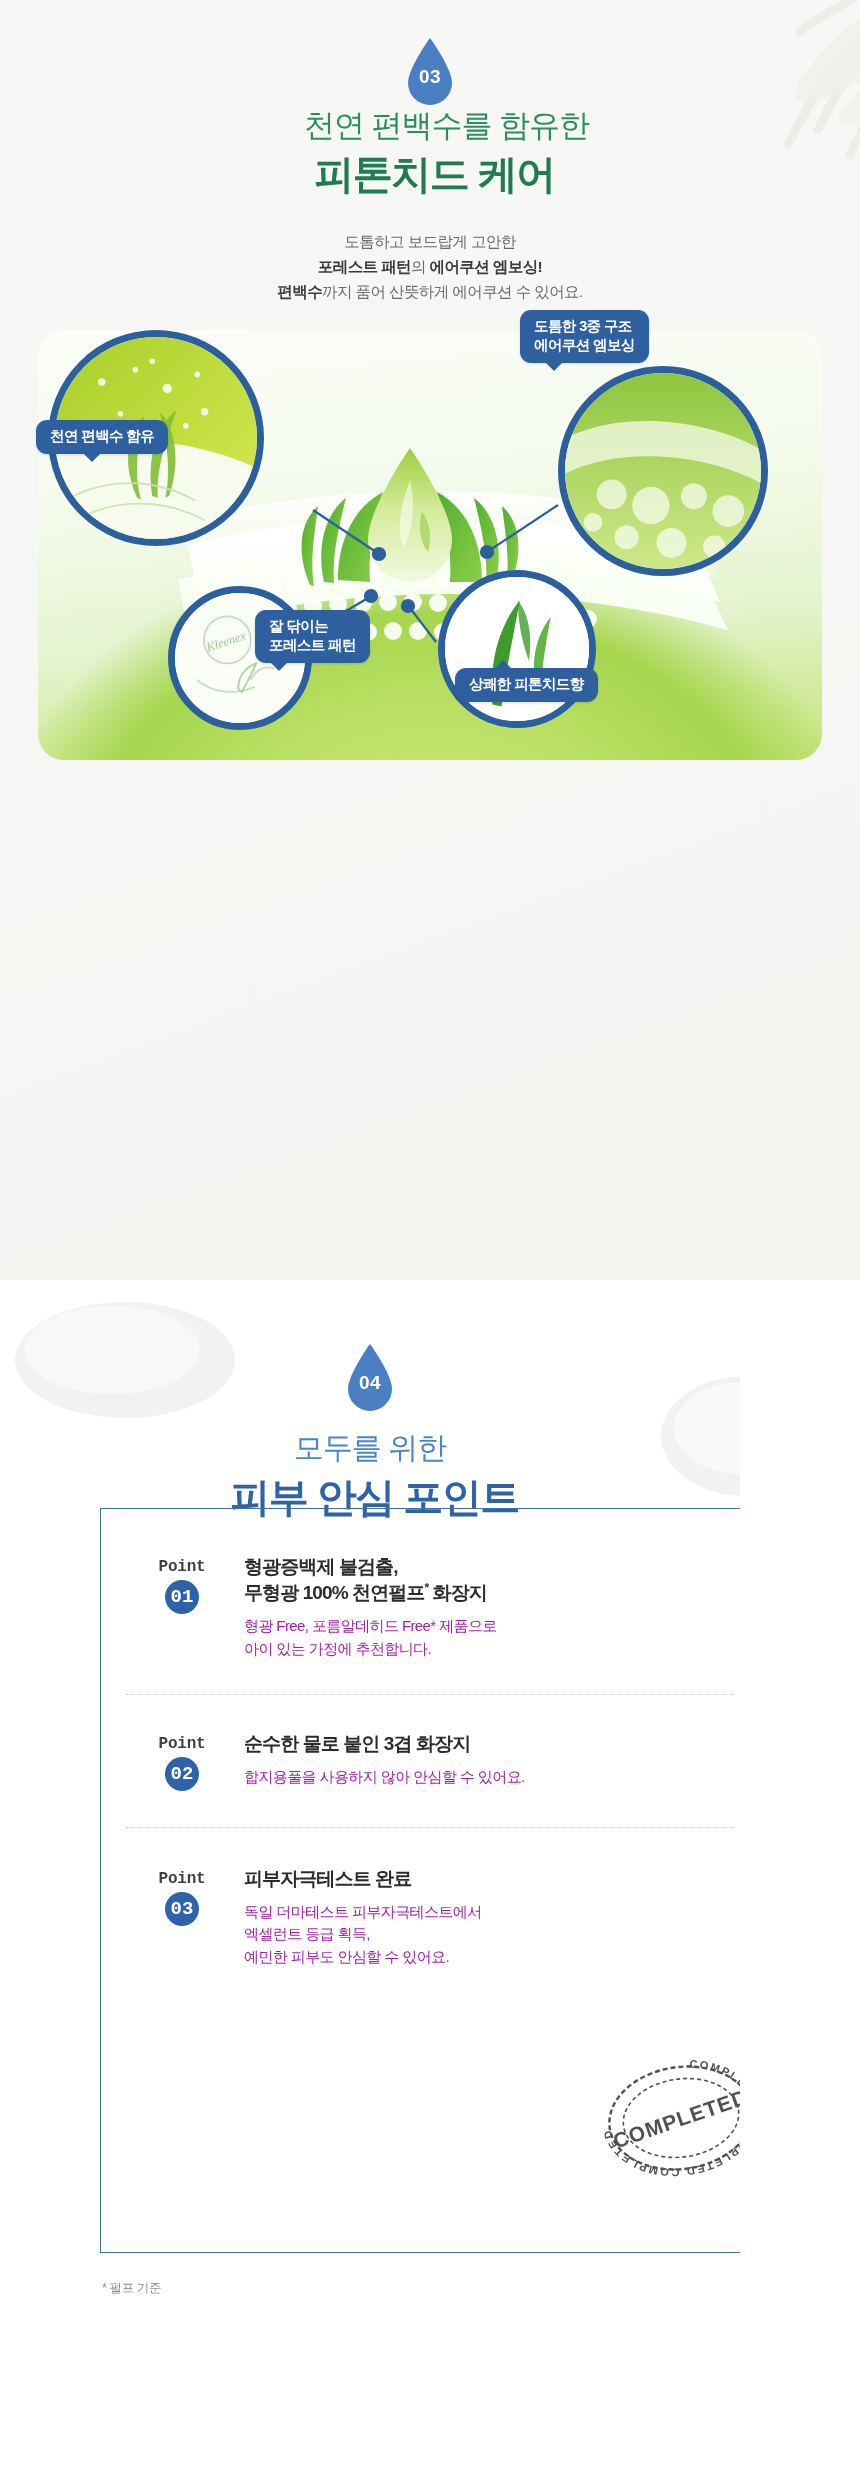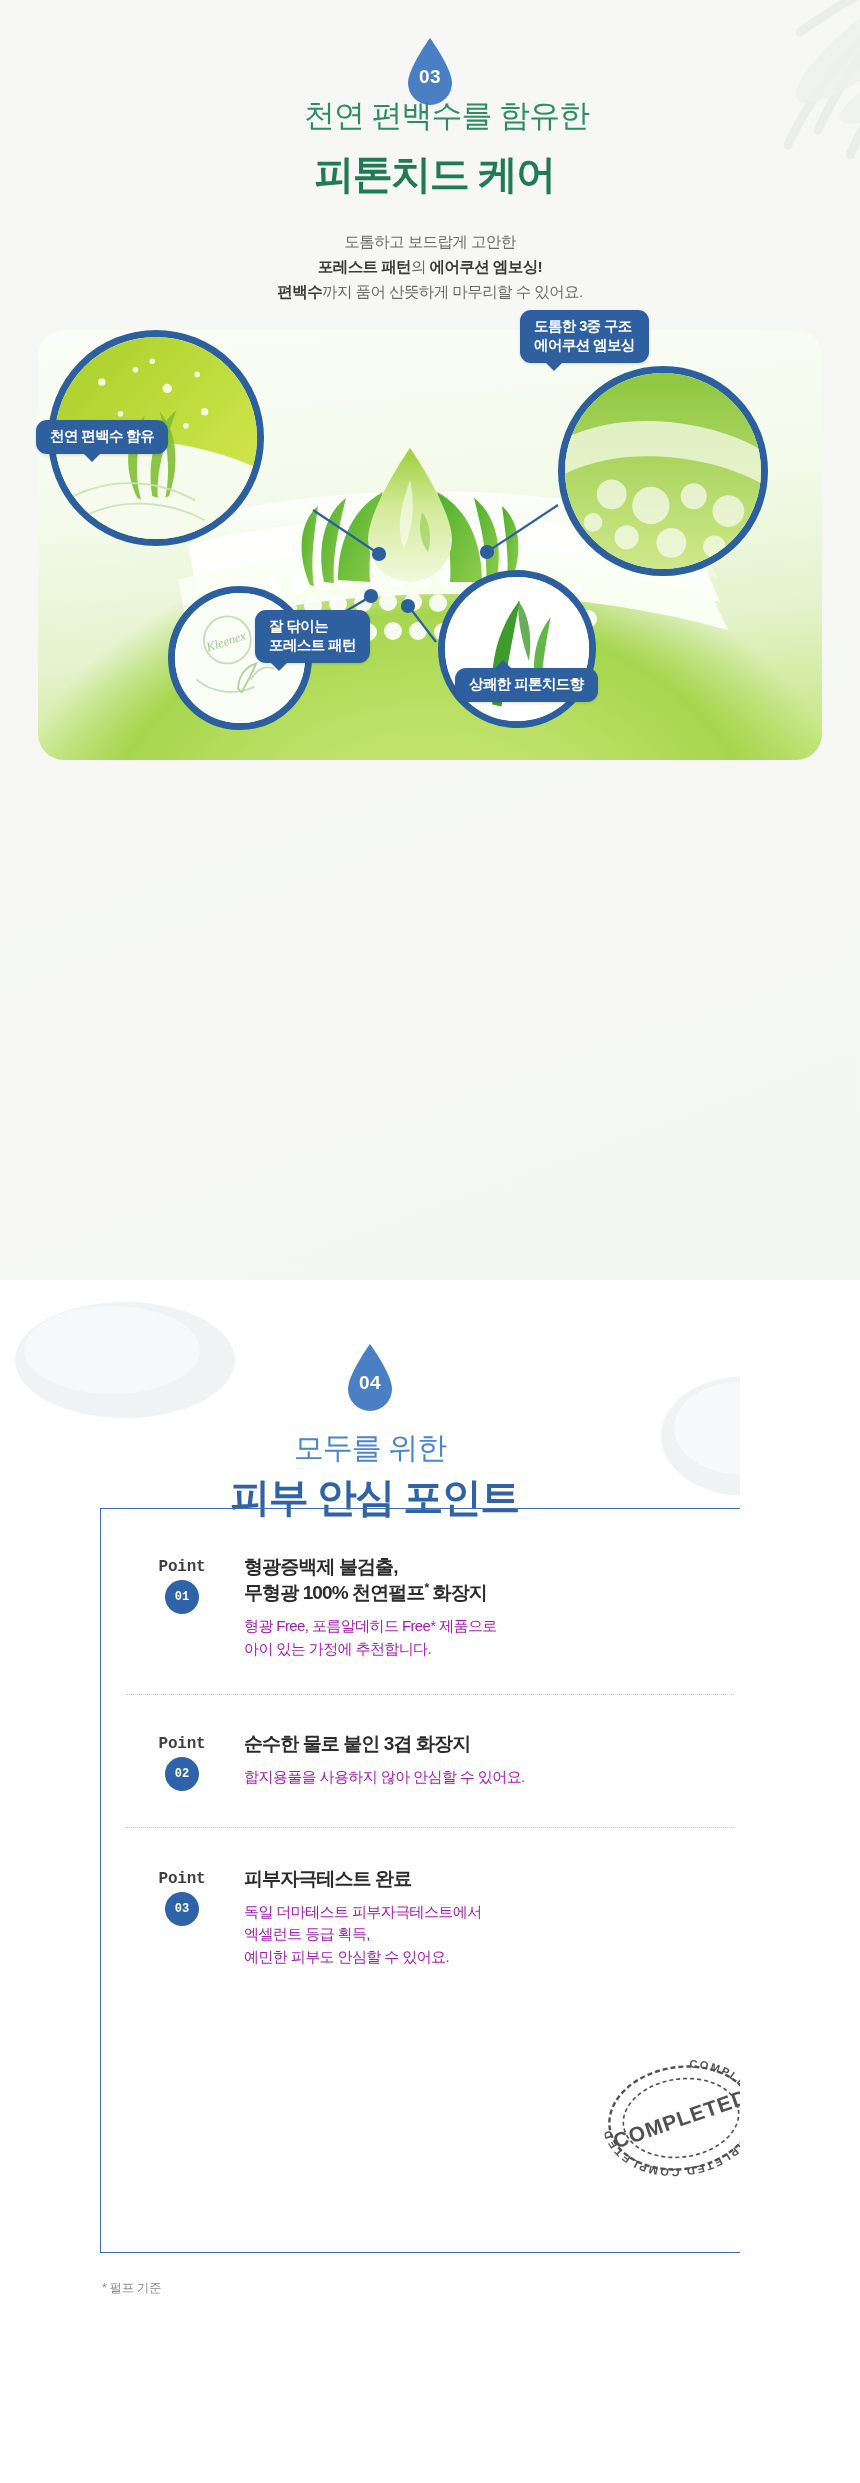--- a/index.html
+++ b/index.html
@@ -42,21 +42,21 @@
   .h-sub {
     position: absolute; left: 0; right: 0; text-align: center;
     font-size: 31px; font-weight: 400; color: #2e8c63;
     letter-spacing: -1px;
   }
   .h-main {
     position: absolute; left: 9px; right: 0; text-align: center;
     font-size: 40px; font-weight: 800; color: #1f7a55;
     letter-spacing: -1.5px;
   }
-  .sec03 .h-sub { top: 95px; margin-left: 33px; }
+  .sec03 .h-sub { top: 105px; margin-left: 33px; }
   .sec03 .h-main { top: 147px; }
 
   .desc {
     position: absolute; left: 0; right: 0; text-align: center;
     font-size: 15.5px; color: #6a6a6a; line-height: 1.62;
     letter-spacing: -0.6px;
   }
   .desc b { color: #3a3a3a; font-weight: 700; }
   .sec03 .desc { top: 212px; margin-top: 17px; }
 
@@ -133,21 +133,21 @@
   }
 
   .points { position: absolute; left: 100px; top: 228px; width: 660px; }
   .point-row { display: flex; padding: 0 26px; }
   .pt-label { width: 112px; flex: 0 0 112px; text-align: center; padding-top: 4px; font-family: Liberation Mono, monospace; }
   .pt-word {
     font-size: 16px; font-weight: 700; color: #3f3f3f; letter-spacing: -0.2px;
   }
   .pt-num {
     margin: 4px auto 0; width: 34px; height: 34px; border-radius: 50%;
-    background: #2e63a9; color: #fff; font-size: 12px; font-weight: 700;
+    background: #2e63a9; color: #fff; font-size: 19px; font-weight: 700;
     display: flex; align-items: center; justify-content: center;
   }
   .pt-body { flex: 1; padding-left: 6px; }
   .pt-title {
     font-size: 19px; font-weight: 800; color: #2b2b2b;
     letter-spacing: -0.9px; line-height: 1.38; white-space: pre-line;
   }
   .pt-title sup { font-size: 12px; vertical-align: super; }
   .pt-desc {
     margin-top: 8px; font-size: 15px; color: #a21caf;
@@ -200,21 +200,21 @@
       </div>
       <div class="drop-num">03</div>
     </div>
 
     <div class="h-sub">천연 편백수를 함유한</div>
     <div class="h-main">피톤치드 케어</div>
 
     <div class="desc">
       <div>도톰하고 보드랍게 고안한</div>
       <div><b>포레스트 패턴</b><span>의 </span><b>에어쿠션 엠보싱!</b></div>
-      <div><b>편백수</b><span>까지 품어 산뜻하게 마무리할 수 있어요.</span></div>
+      <div><b>편백수</b><span>까지 품어 산뜻하게 에어쿠션 수 있어요.</span></div>
     </div>
 
     <div class="illus">
 
       <svg class="tissue-stack" viewBox="0 0 784 430" preserveAspectRatio="none">
         <defs>
           <linearGradient id="sheet" x1="0" y1="0" x2="0" y2="1">
             <stop offset="0%" stop-color="#ffffff"></stop>
             <stop offset="100%" stop-color="#eef7e0"></stop>
           </linearGradient>

